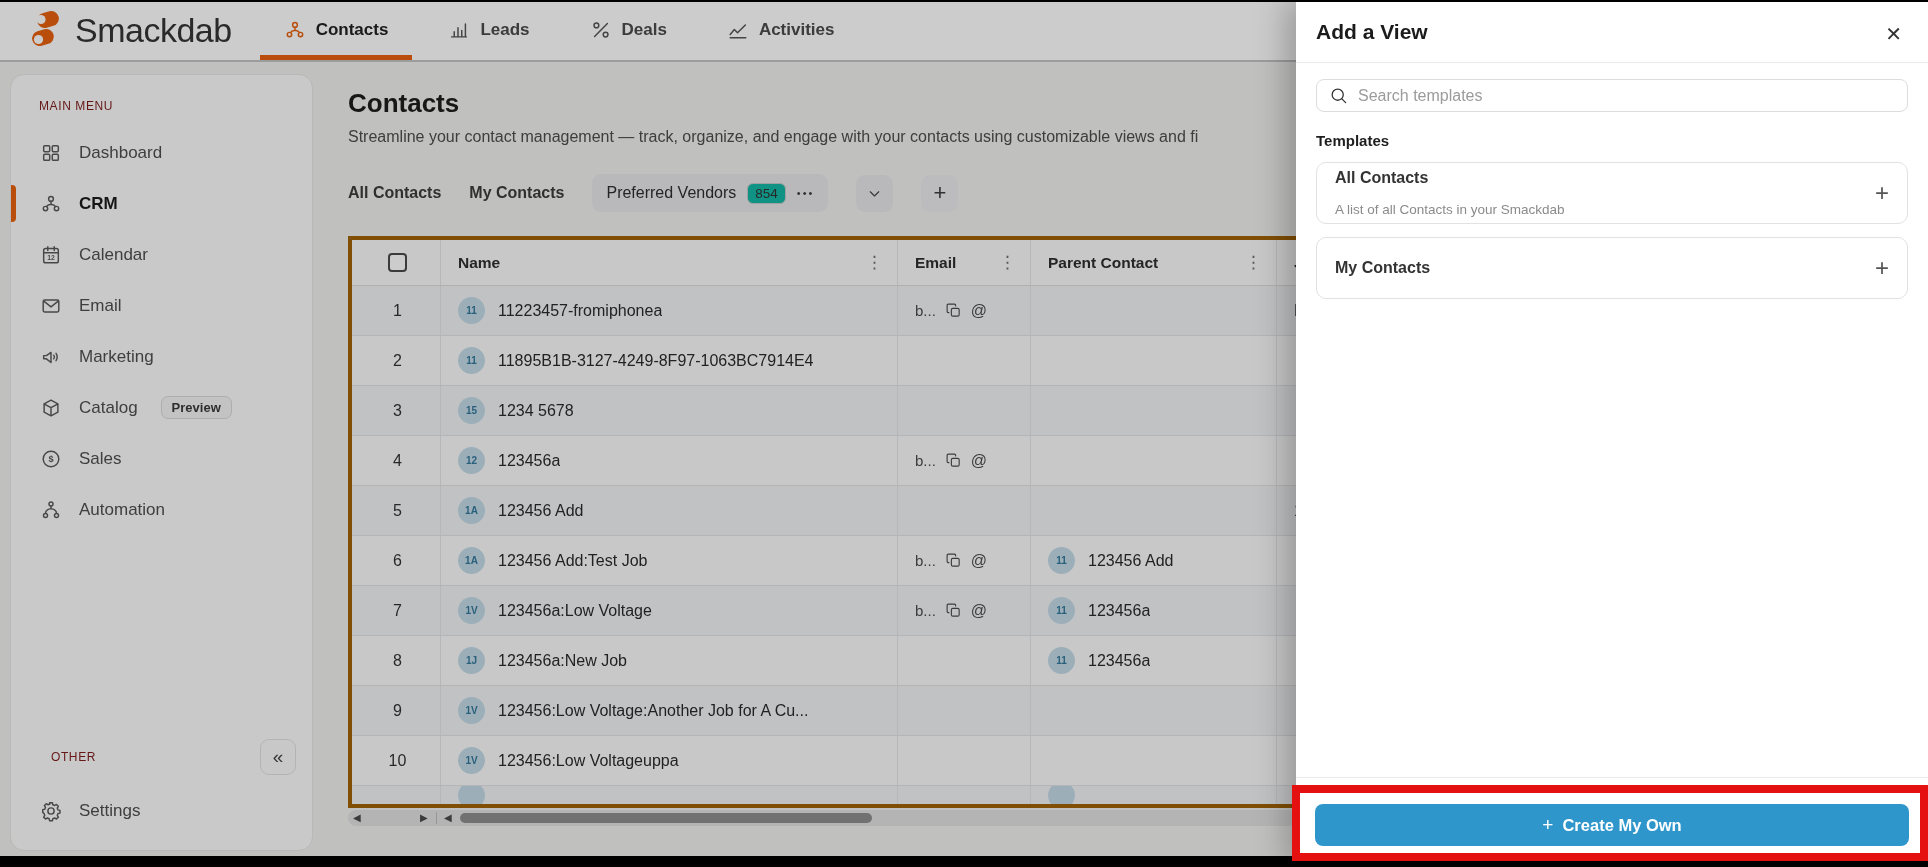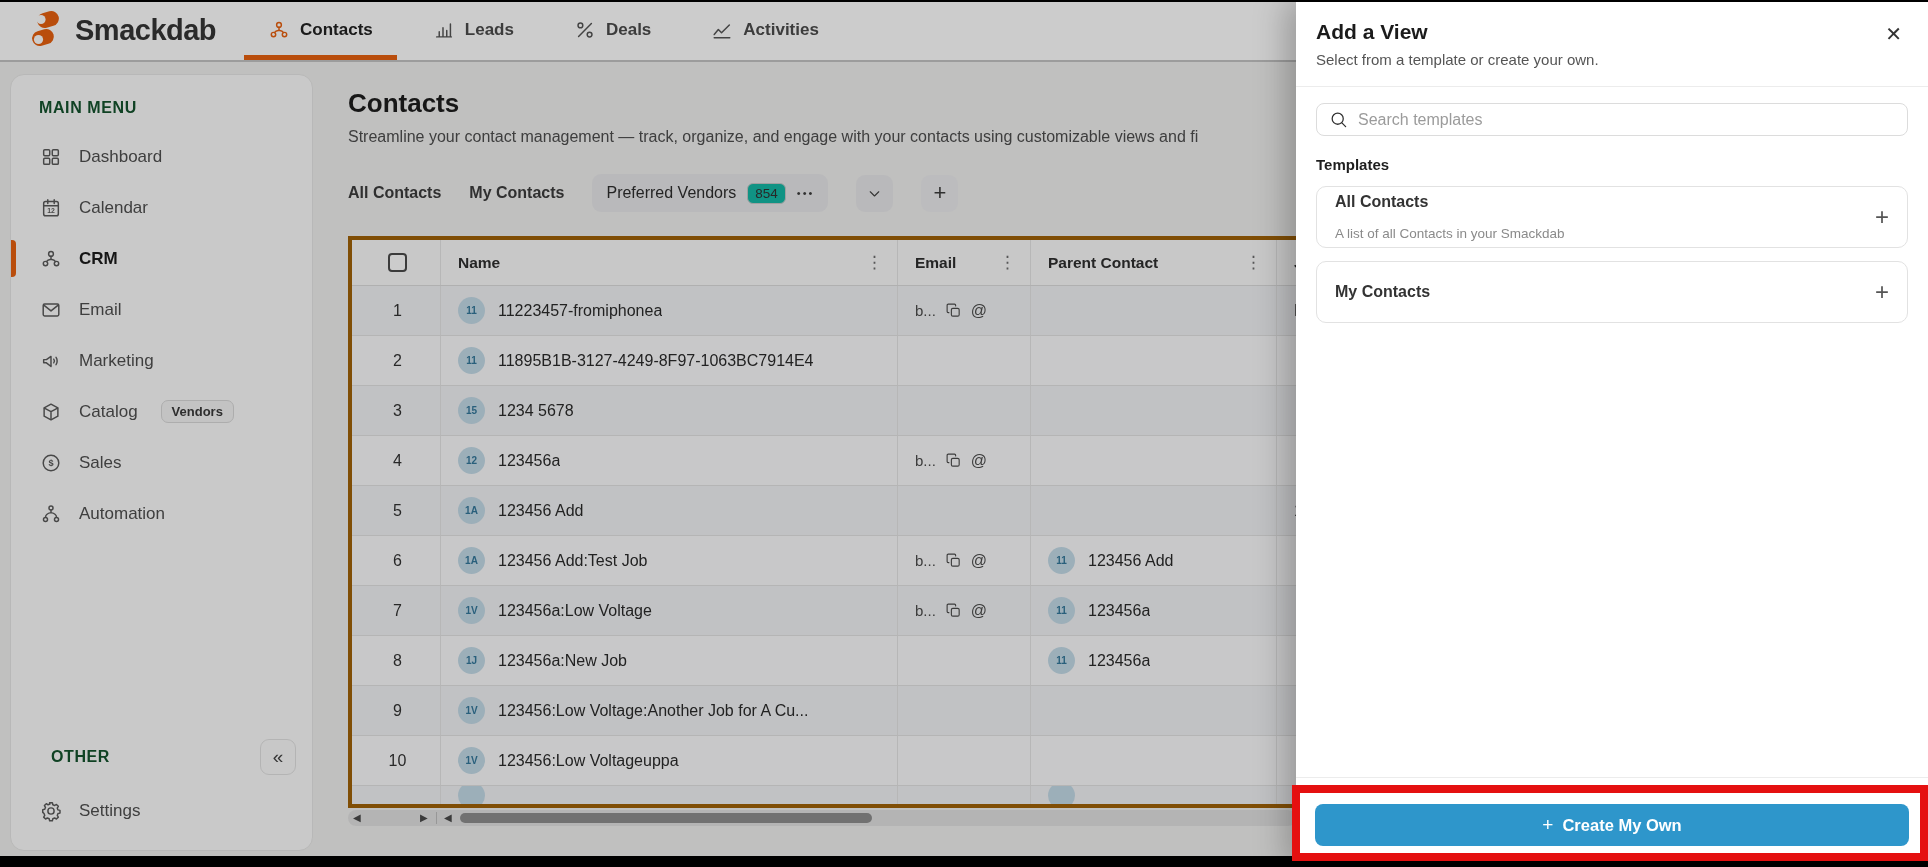--- a/index.html
+++ b/index.html
@@ -6,40 +6,40 @@
   html,body { width:1928px; height:867px; overflow:hidden; background:#000; }
   body { font-family:"Liberation Sans", sans-serif; }
   .screen { position:relative; width:1928px; height:867px; background:#F0F0EF; overflow:hidden; }
 
   
   .topline { position:absolute; left:0; top:0; width:100%; height:2px; background:#000; z-index:90; }
   .topbar { position:absolute; left:0; top:0; width:100%; height:60px; background:#fff;
             display:flex; align-items:center; padding-left:28px; box-shadow:0 2px 0 rgba(0,0,0,.18); }
   .logo { display:flex; align-items:center; gap:11px; cursor:pointer; }
   .logo svg { width:36px; height:40px; }
-  .brand-name { font-size:29px; font-weight:700; color:#353535; letter-spacing:-0.5px; }
+  .brand-name { font-size:34px; font-weight:400; color:#353535; letter-spacing:-0.5px; }
   .topnav { display:flex; align-items:center; gap:60px; margin-left:52px; height:100%; }
   .nav-item { position:relative; display:flex; align-items:center; gap:10px; height:100%;
               font-size:17px; font-weight:600; color:#4b4b4b; cursor:pointer; }
   .nav-item .icon { width:22px; height:22px; color:#555; }
   .nav-item.active { color:#222; }
   .nav-item.active .icon { color:var(--brand-orange); }
   .nav-item.active::after { content:''; position:absolute; left:-24px; right:-24px; bottom:0;
               height:5px; background:var(--brand-orange); }
 
   
   .icon { display:inline-block; }
   .icon svg { width:100%; height:100%; fill:none; stroke:currentColor; stroke-width:1.6;
               stroke-linecap:round; stroke-linejoin:round; }
   .icon svg text { stroke:none; fill:currentColor; font-family:"Liberation Sans",sans-serif; font-weight:bold; }
 
   
   .sidebar { position:absolute; left:10px; top:74px; width:303px; height:777px;
              background:#FCFCFC; border:1px solid #E7E7E6; border-radius:14px; padding-top:24px; z-index:1; }
-  .menu-label { margin-left:28px; font-size:16px; font-weight:700; color:#14532d; letter-spacing:.6px; }
+  .menu-label { margin-left:28px; font-size:12px; font-weight:400; color:#7f1d1d; letter-spacing:.6px; }
   .side-list { margin-top:14px; }
   .side-item { position:relative; height:51px; display:flex; align-items:center; gap:17px;
                padding-left:29px; font-size:17px; color:#4f4f4f; cursor:pointer; }
   .side-item .icon { width:22px; height:22px; color:#5a5a5a; flex:0 0 22px; }
   .side-item.active { font-weight:700; color:#1c1c1c; }
   .side-item.active::before { content:''; position:absolute; left:0; top:7px; bottom:7px; width:5px;
                background:var(--brand-orange); border-radius:0 4px 4px 0; }
   .side-badge { margin-left:6px; font-size:13px; font-weight:600; color:#3a3a3a;
                background:#F4F4F4; border:1.5px solid #D9D9D9; border-radius:7px; padding:3px 10px; }
   .sidebar-other { position:absolute; left:0; right:0; bottom:14px; }
@@ -195,43 +195,43 @@
           <span class="icon"><svg viewBox="0 0 24 24">
               <rect x="4" y="4" width="6.6" height="6.6" rx="1.2"></rect>
               <rect x="13.4" y="4" width="6.6" height="6.6" rx="1.2"></rect>
               <rect x="4" y="13.4" width="6.6" height="6.6" rx="1.2"></rect>
               <rect x="13.4" y="13.4" width="6.6" height="6.6" rx="1.2"></rect>
             </svg></span>
           <span>Dashboard</span>
 
         </div>
 
-        <div class="side-item">
-          <span class="icon"><svg viewBox="0 0 24 24">
-              <rect x="4" y="5" width="16" height="15.5" rx="2"></rect>
-              <path d="M4 9.5h16M8.5 3v4M15.5 3v4"></path>
-              <text x="12" y="17.8" text-anchor="middle" font-size="7.5">12</text>
-            </svg></span>
-          <span>Calendar</span>
-
-        </div>
-
         <div class="side-item active">
           <span class="icon"><svg viewBox="0 0 24 24">
               <circle cx="12" cy="6.5" r="2.6"></circle>
               <circle cx="6" cy="17" r="2.4"></circle>
               <circle cx="18" cy="17" r="2.4"></circle>
               <path d="M12 9.1v3.1M12 12.2c-2.6.4-4.3 1.4-5 2.7M12 12.2c2.6.4 4.3 1.4 5 2.7"></path>
             </svg></span>
           <span>CRM</span>
 
         </div>
 
         <div class="side-item">
           <span class="icon"><svg viewBox="0 0 24 24">
+              <rect x="4" y="5" width="16" height="15.5" rx="2"></rect>
+              <path d="M4 9.5h16M8.5 3v4M15.5 3v4"></path>
+              <text x="12" y="17.8" text-anchor="middle" font-size="7.5">12</text>
+            </svg></span>
+          <span>Calendar</span>
+
+        </div>
+
+        <div class="side-item">
+          <span class="icon"><svg viewBox="0 0 24 24">
               <rect x="3.5" y="5.5" width="17" height="13" rx="1.5"></rect>
               <path d="M4.5 7l7.5 6 7.5-6"></path>
             </svg></span>
           <span>Email</span>
 
         </div>
 
         <div class="side-item">
           <span class="icon"><svg viewBox="0 0 24 24">
               <path d="M4 10.5v3.5h3l5 4v-11l-5 3.5H4z"></path>
@@ -240,21 +240,21 @@
           <span>Marketing</span>
 
         </div>
 
         <div class="side-item">
           <span class="icon"><svg viewBox="0 0 24 24">
               <path d="M12 3.5l7.5 4v9l-7.5 4-7.5-4v-9l7.5-4z"></path>
               <path d="M4.8 7.8L12 11.6l7.2-3.8M12 11.6V20"></path>
             </svg></span>
           <span>Catalog</span>
-          <span class="side-badge">Vendors</span>
+          <span class="side-badge">Preview</span>
         </div>
 
         <div class="side-item">
           <span class="icon"><svg viewBox="0 0 24 24">
               <circle cx="12" cy="12" r="8.5"></circle>
               <text x="12" y="15.6" text-anchor="middle" font-size="10">$</text>
             </svg></span>
           <span>Sales</span>
 
         </div>
@@ -561,21 +561,20 @@
       <span class="hs-arrow" style="left:96px">◀</span>
       <span class="hs-thumb"></span>
     </div>
   </div>
 
   <div class="overlay"></div>
 
   <div class="modal">
     <div class="modal-header">
       <div class="modal-title">Add a View</div>
-      <div class="modal-subtitle">Select from a template or create your own.</div>
       <span class="modal-close">✕</span>
     </div>
     <div class="search-box">
       <span class="icon"><svg viewBox="0 0 24 24" stroke-width="2">
             <circle cx="11" cy="11" r="7"></circle>
             <path d="M16.3 16.3L21 21"></path>
           </svg></span>
       <input type="text" placeholder="Search templates" style="">
     </div>
     <div class="tpl-label">Templates</div>

